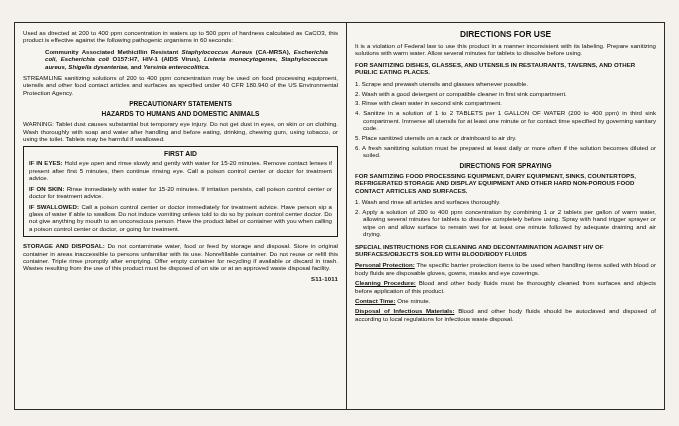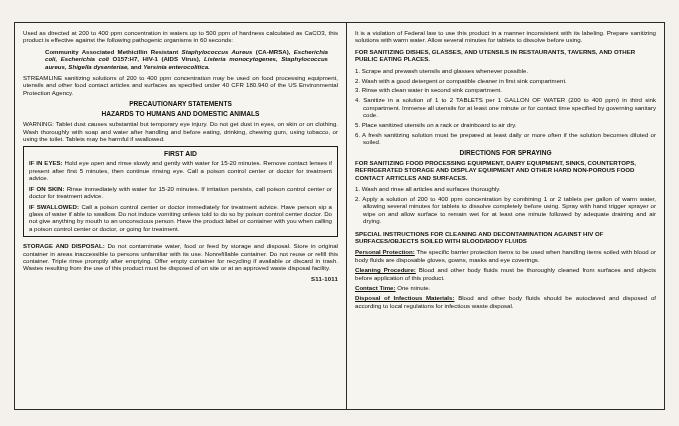--- a/index.html
+++ b/index.html
@@ -128,20 +128,21 @@
         <p class="sub"><span class="b">IF ON SKIN:</span> <span>Rinse immediately with water for 15-20 minutes.  If irritation persists, call poison control center or doctor for treatment advice.</span></p>
         <p class="sub" style="margin-bottom:0"><span class="b">IF SWALLOWED:</span> <span>Call a poison control center or doctor immediately for treatment advice.  Have person sip a glass of water if able to swallow.  Do not induce vomiting unless told to do so by poison control center doctor. Do not give anything by mouth to an unconscious person.  Have the product label or container with you when calling a poison control center or doctor, or going for treatment.</span></p>
       </div>
 
       <p class="t"><span class="b">STORAGE AND DISPOSAL:</span> <span>Do not contaminate water, food or feed by storage and disposal. Store in original container in areas inaccessible to persons unfamiliar with its use. Nonrefillable container. Do not reuse or refill this container. Triple rinse promptly after emptying.  Offer empty container for recycling if available or discard in trash.  Wastes resulting from the use of this product must be disposed of on site or at an approved waste disposal facility.</span></p>
 
       <div class="code">S11-1011</div>
     </div>
 
     <div class="col col-right">
+      <div class="hd-lg">DIRECTIONS FOR USE</div>
 
       <p class="t">It is a violation of Federal law to use this product in a manner inconsistent with its labeling. Prepare sanitizing solutions with warm water.  Allow several minutes for tablets to dissolve before using.</p>
 
       <p class="t b nj">FOR SANITIZING DISHES, GLASSES, AND UTENSILS IN RESTAURANTS, TAVERNS, AND OTHER PUBLIC EATING PLACES.</p>
 
       <p class="li-num">1.  Scrape and prewash utensils and glasses whenever possible.</p>
       <p class="li-num">2.  Wash with a good detergent or compatible cleaner in first sink compartment.</p>
       <p class="li-num">3.  Rinse with clean water in second sink compartment.</p>
       <p class="li-num">4.  Sanitize in a solution of 1 to 2 TABLETS per 1 GALLON OF WATER (200 to 400 ppm) in third sink compartment. Immerse all utensils for at least one minute or for contact time specified by governing sanitary code.</p>
       <p class="li-num">5.  Place sanitized utensils on a rack or drainboard to air dry.</p>

